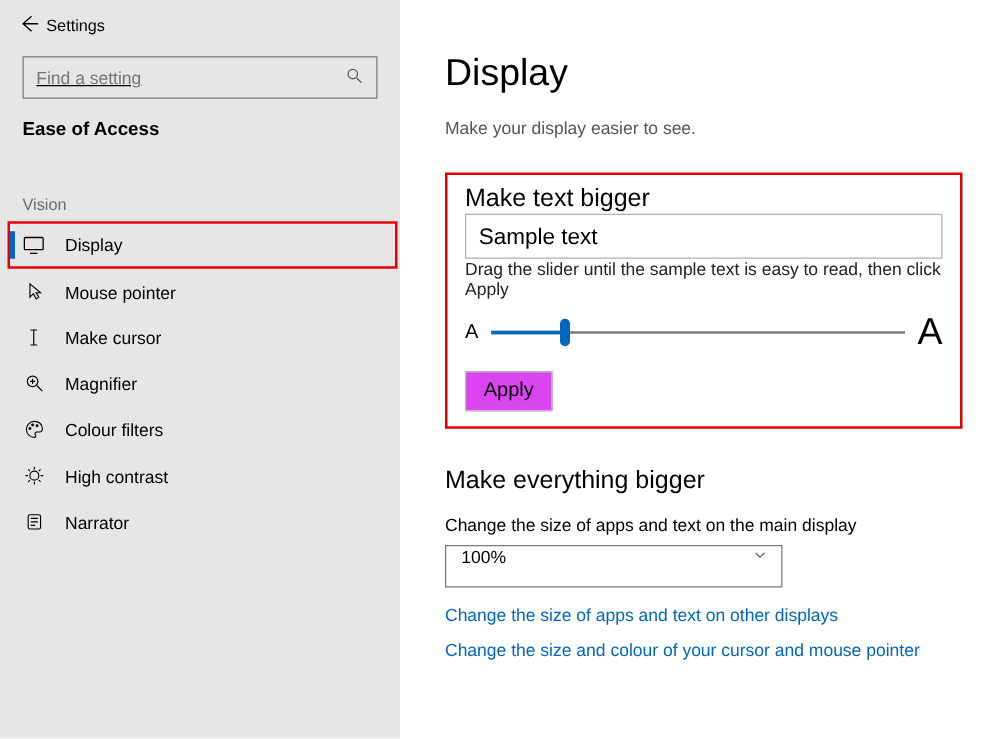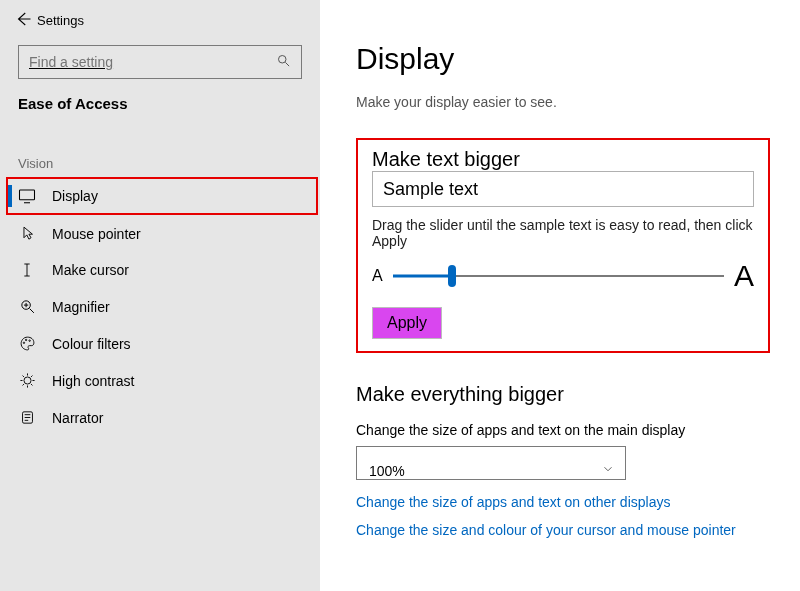--- a/index.html
+++ b/index.html
@@ -116,21 +116,21 @@
     font-size: 20px;
     font-weight: 400;
   }
   .sample-input {
     border: 1px solid #b0b0b0;
     height: 36px;
     display: flex;
     align-items: center;
     padding: 16px 10px;
     font-size: 18px;
-    margin-bottom: 10px;
+    margin-bottom: 0;
     background:#fff;
   }
   .hint {
     font-size: 14px;
     color: #222;
     margin-bottom: 10px;
   }
   .slider-row {
     display: flex;
     align-items: center;
@@ -181,21 +181,21 @@
   }
   .dropdown-label {
     font-size: 14px;
     margin-bottom: 8px;
   }
   .dropdown {
     border: 1px solid #7a7a7a;
     height: 34px;
     width: 270px;
     display: flex;
-    align-items: flex-end;
+    align-items: flex-start;
     justify-content: space-between;
     padding: 0 10px 0 12px;
     font-size: 14px;
     margin-bottom: 14px;
     cursor: pointer;
     background:#fff;
   }
   .link {
     color: #0067c0;
     font-size: 14px;

